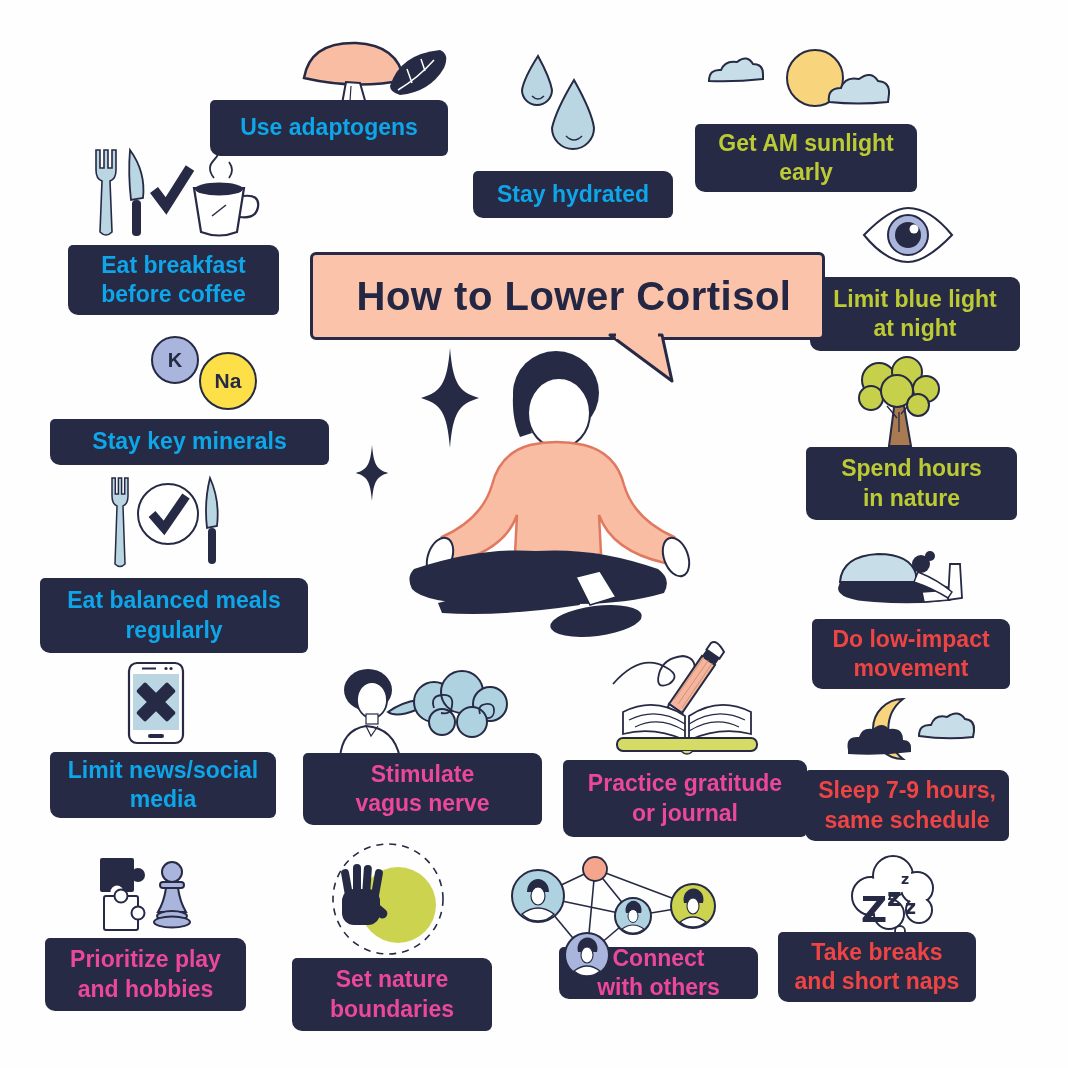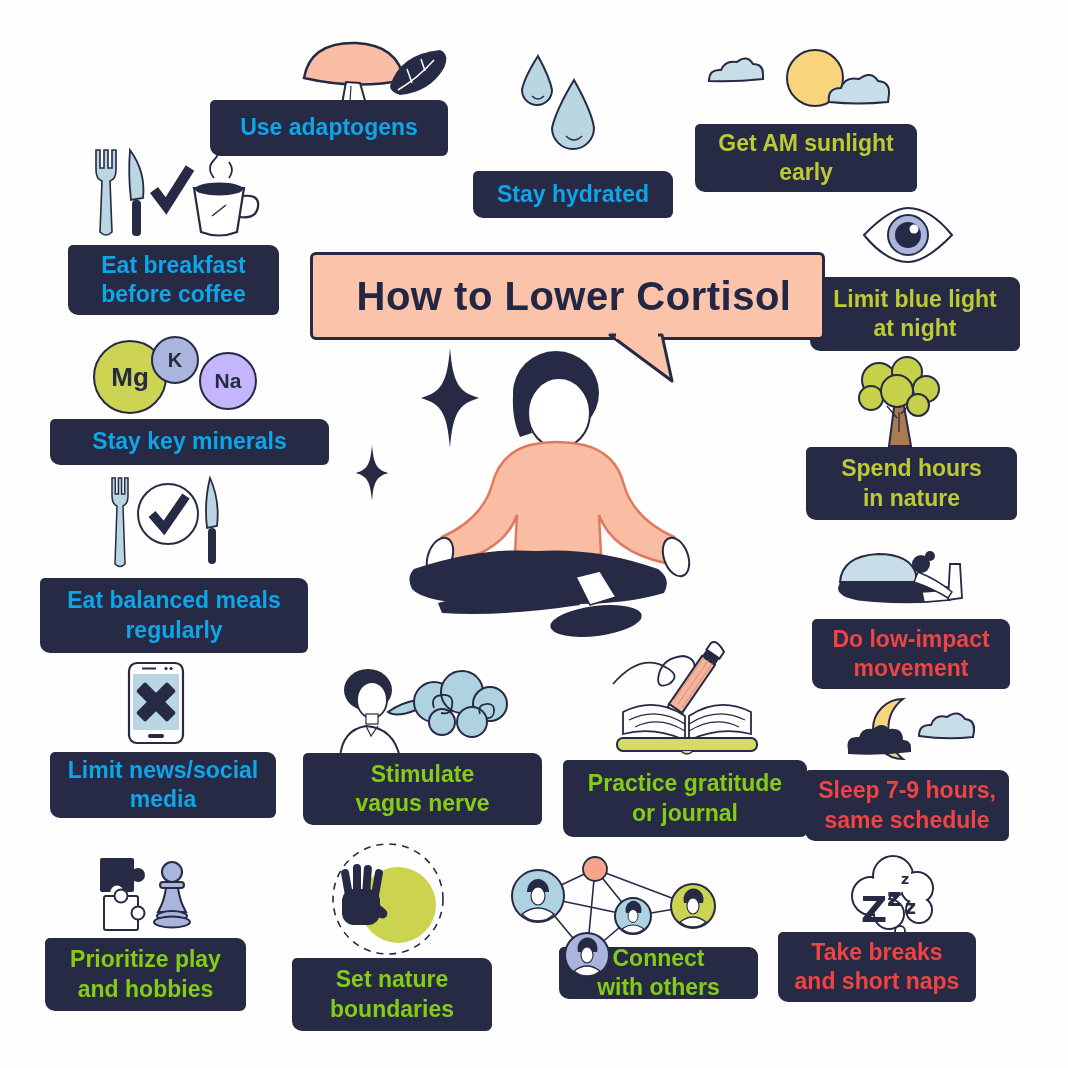--- a/index.html
+++ b/index.html
@@ -3,21 +3,21 @@
 <meta charset="utf-8">
 <style>
   html,body{margin:0;padding:0;background:#fff;}
   #canvas{position:relative;width:1068px;height:1068px;background:#fefefe;overflow:hidden;
           font-family:"Liberation Sans",sans-serif;}
   .abs{position:absolute;}
   .tag{position:absolute;background:#262a44;display:flex;align-items:center;justify-content:center;
        text-align:center;font-weight:700;font-size:23px;line-height:1.28;white-space:pre-line;
        border-radius:5px 9px 6px 10px;padding:0 2px;}
   .c-lav{color:#0ea5e9}
-  .c-pale{color:#84cc16}
+  .c-pale{color:#ec4899}
   .c-green{color:#bcca33}
   .c-peach{color:#ef4444}
   .bubble{position:absolute;left:310px;top:252px;width:496px;height:82px;background:#fac3aa;
           border:3px solid #262a44;border-radius:6px;display:flex;align-items:center;justify-content:center;
           font-size:40px;font-weight:700;color:#232744;letter-spacing:.5px;z-index:4;padding-left:13px;}
   .tail{position:absolute;left:608px;top:329px;z-index:5;}
   .mineral{position:absolute;border-radius:50%;border:2px solid #262a44;display:flex;
            align-items:center;justify-content:center;font-weight:700;color:#262a44;}
   svg{display:block;overflow:visible;}
 </style>
@@ -109,23 +109,22 @@
       <circle cx="48" cy="29" r="20" fill="#aab6dc" stroke="#262a44" stroke-width="2"></circle>
       <circle cx="48" cy="29" r="13" fill="#262a44"></circle>
       <circle cx="54" cy="23" r="4.5" fill="#ffffff"></circle>
     </svg>
     <div class="tag c-green" style="left:810px;top:277px;width:206px;height:74px">Limit blue light
 at night</div>
   </div>
 
   <div class="abs">
     <div class="abs" style="left:90px;top:334px;width:170px;height:82px">
-      <div class="mineral" style="left:3px;top:6px;width:70px;height:70px;background:#cdd454;font-size:26px">Mg</div>
       <div class="mineral" style="left:61px;top:2px;width:44px;height:44px;background:#a9b5dc;font-size:20px">K</div>
-      <div class="mineral" style="left:109px;top:18px;width:54px;height:54px;background:#c4b5fd;font-size:21px">Na</div>
+      <div class="mineral" style="left:109px;top:18px;width:54px;height:54px;background:#fde047;font-size:21px">Na</div>
     </div>
     <div class="tag c-lav" style="left:50px;top:419px;width:275px;height:46px">Stay key minerals</div>
   </div>
 
   <div class="abs">
     <svg class="abs" style="left:851px;top:356px" width="98" height="94" viewBox="0 0 98 94">
       <path d="M44,44 L38,90 L60,90 L52,44 Z" fill="#aa7a50" stroke="#262a44" stroke-width="2"></path>
       <path d="M46,62 L36,50 M50,58 L62,44 M48,76 L48,56" stroke="#262a44" stroke-width="1.3" fill="none"></path>
       <circle cx="28" cy="24" r="17" fill="#c6d04b" stroke="#262a44" stroke-width="2"></circle>
       <circle cx="56" cy="16" r="15" fill="#c6d04b" stroke="#262a44" stroke-width="2"></circle>

